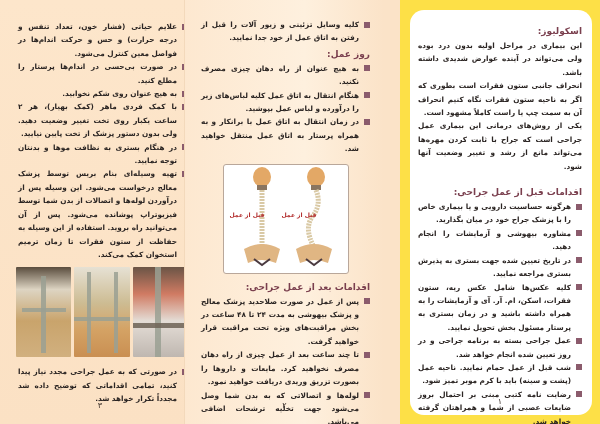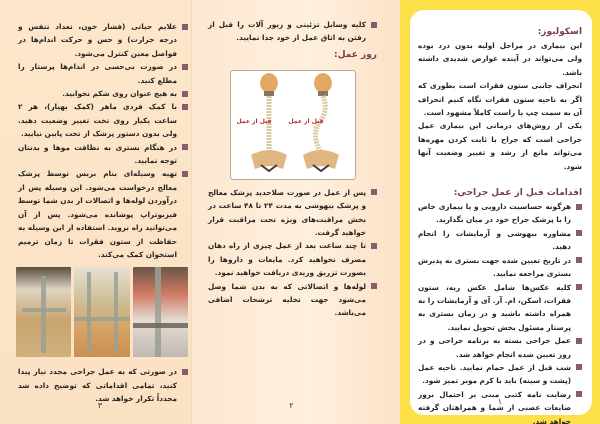--- a/index.html
+++ b/index.html
@@ -7,21 +7,21 @@
   body {
     font-family: "DejaVu Sans", sans-serif;
     background: #fbe3c8;
     position: relative;
   }
   .panel {
     position: absolute; top: 0; height: 424px; width: 200px;
     direction: rtl; text-align: justify;
   }
   .panel-3 { left: 0; background: linear-gradient(180deg,#fde6cb 0%,#fbe1c4 100%); }
-  .panel-2 { left: 191px; background: linear-gradient(90deg,#fde8d0 0%,#fef0de 60%,#fbe3c8 100%); border-left: 1px solid #f3d9bb; }
+  .panel-2 { left: 184px; background: linear-gradient(90deg,#fde8d0 0%,#fef0de 60%,#fbe3c8 100%); border-left: 1px solid #f3d9bb; }
   .panel-1 { left: 400px; background: #fde047; }
   .card {
     position: absolute; left: 10px; top: 10px; width: 182px; height: 405px;
     background: #ffffff; border-radius: 14px;
   }
   .content { position: absolute; direction: rtl; }
   .panel-3 .content { left: 18px; right: 12px; top: 20px; }
   .panel-2 .content { left: 16px; right: 14px; top: 12px; }
   .panel-1 .content { left: 18px; right: 18px; top: 22px; }
 
@@ -88,38 +88,44 @@
   <div class="page-num">۳</div>
 </section>
 
 <section class="panel panel-2">
   <div class="content">
     <div style="height:6px"></div>
     <ul>
       <li>کلیه وسایل تزئینی و زیور آلات را قبل از رفتن به اتاق عمل از خود جدا نمایید.</li>
     </ul>
     <h3>روز عمل:</h3>
+    <ul>
+      <li>به هیچ عنوان از راه دهان چیزی مصرف نکنید.</li>
+      <li>هنگام انتقال به اتاق عمل کلیه لباس‌های زیر را درآورده و لباس عمل بپوشید.</li>
+      <li>در زمان انتقال به اتاق عمل با برانکار و به همراه پرستار به اتاق عمل منتقل خواهید شد.</li>
+    </ul>
     <div class="spine-figure">
       <svg width="124" height="108" viewBox="0 0 124 108">
 
         <ellipse cx="38" cy="12" rx="9" ry="10" fill="#e3a866"></ellipse>
         <rect x="33" y="20" width="10" height="5" fill="#8a7560"></rect>
         <line x1="38" y1="25" x2="38" y2="82" stroke="#d9c9a5" stroke-width="5" stroke-dasharray="2 1"></line>
         <path d="M20 84 Q38 74 56 84 L52 98 Q38 92 24 98 Z" fill="#e0b683"></path>
         <path d="M30 94 L38 100 L46 94" stroke="#4a3a40" stroke-width="2" fill="none"></path>
 
         <ellipse cx="92" cy="12" rx="9" ry="10" fill="#e3a866"></ellipse>
         <rect x="87" y="20" width="10" height="5" fill="#8a7560"></rect>
         <path d="M92 25 Q98 40 88 52 Q80 64 90 82" stroke="#d9c9a5" stroke-width="5" fill="none" stroke-dasharray="2 1"></path>
         <path d="M72 84 Q90 74 108 84 L104 98 Q90 92 76 98 Z" fill="#e0b683"></path>
         <path d="M82 94 L90 100 L98 94" stroke="#4a3a40" stroke-width="2" fill="none"></path>
       </svg>
       <span class="spine-label" style="left:6px;top:46px;">قبل از عمل</span>
       <span class="spine-label" style="left:58px;top:46px;">قبل از عمل</span>
     </div>
+    <h3>اقدامات بعد از عمل جراحی:</h3>
     <ul>
       <li>پس از عمل در صورت صلاحدید پزشک معالج و پزشک بیهوشی به مدت ۲۴ تا ۴۸ ساعت در بخش مراقبت‌های ویژه تحت مراقبت قرار خواهید گرفت.</li>
       <li>تا چند ساعت بعد از عمل چیزی از راه دهان مصرف نخواهید کرد. مایعات و داروها را بصورت تزریق وریدی دریافت خواهید نمود.</li>
       <li>لوله‌ها و اتصالاتی که به بدن شما وصل می‌شود جهت تخلیه ترشحات اضافی می‌باشد.</li>
     </ul>
   </div>
   <div class="page-num">۲</div>
 </section>
 
 <section class="panel panel-1">

